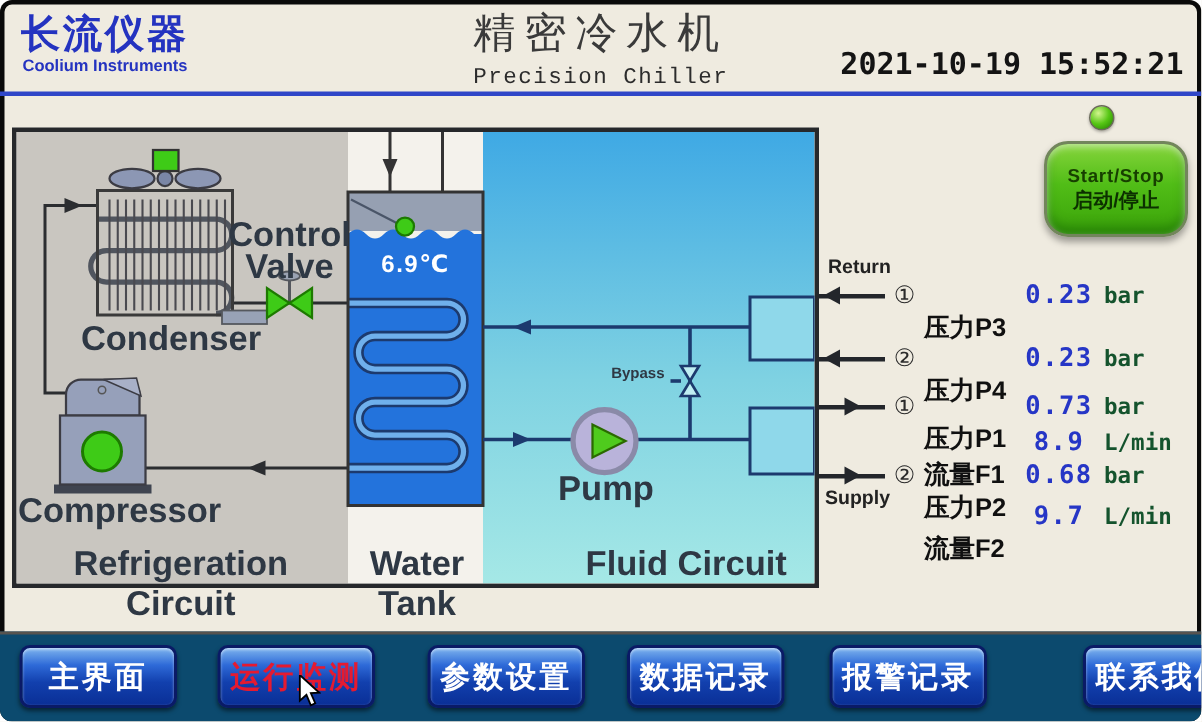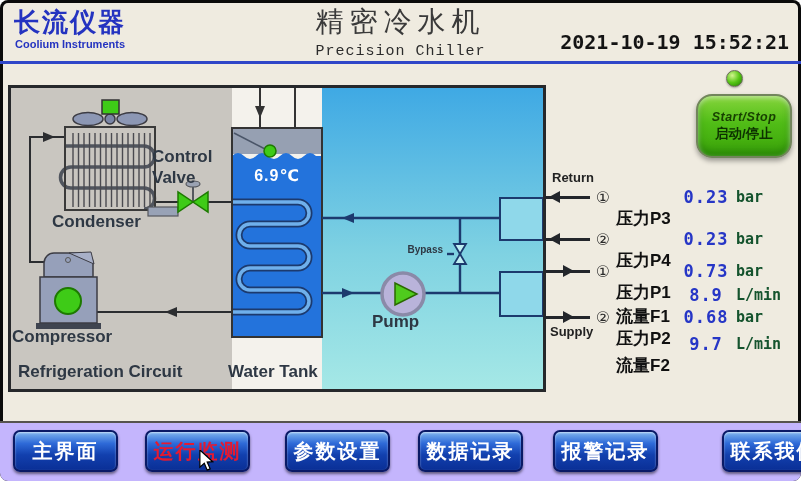--- a/index.html
+++ b/index.html
@@ -15,21 +15,21 @@
   .logo-cn{left:14px;top:5px;font-size:26px;font-weight:bold;color:var(--brand_blue,#2433c0);letter-spacing:2px;}
   .logo-en{left:15px;top:38px;font-size:11px;font-weight:bold;color:var(--brand_blue,#2433c0);}
   .title-wrap{left:50%;top:3px;transform:translateX(-50%);text-align:center;}
   .title-cn{font-size:28px;color:#3a3a3a;font-family:"Liberation Serif","DejaVu Serif",serif;letter-spacing:6px;}
   .title-en{font-size:15px;color:#2c2c2c;font-family:"Liberation Mono","DejaVu Sans Mono",monospace;letter-spacing:1px;margin-top:2px;}
   .clock{right:12px;top:30px;font-size:20px;font-weight:bold;color:#141414;font-family:"DejaVu Sans Mono","Liberation Mono",monospace;}
   .divider{left:0;top:61px;width:801px;height:3px;background:#2f46c8;}
   
   .diagram{left:8px;top:85px;width:532px;height:301px;border:3px solid #26282b;background:#f4f2ec;}
   .diagram svg{position:absolute;left:0;top:0;}
-  .dlabel{color:#2e3844;font-weight:600;font-size:17px;}
+  .dlabel{color:#2e3844;font-weight:600;text-align:center;font-size:23px;}
   .lbl-condenser{left:52px;top:212px;width:124px;}
   .lbl-compressor{left:12px;top:327px;width:116px;}
   .lbl-cvalve{left:152px;top:146px;width:82px;line-height:21px;}
   .lbl-pump{left:372px;top:312px;width:64px;}
   .lbl-bypass{left:393px;top:244px;width:50px;text-align:right;font-size:10px;}
   .lbl-refrig{left:18px;top:362px;width:205px;}
   .lbl-wtank{left:228px;top:362px;width:100px;}
   .lbl-fluid{left:385px;top:362px;width:145px;}
   .tank-temp{left:244px;top:166px;width:66px;text-align:center;font-size:16px;font-weight:bold;color:#fff;letter-spacing:1px;}
   
@@ -48,24 +48,24 @@
   .r-unit{margin-left:4px;font-size:15px;font-weight:bold;color:#14532d;font-family:"DejaVu Sans Mono","Liberation Mono",monospace;}
   
   .led{left:726px;top:70px;width:15px;height:15px;border-radius:50%;
     background:radial-gradient(circle at 35% 30%,#d2f58e,#56c614 50%,#1f7a00);
     border:1px solid #6a6a5a;box-shadow:0 1px 2px rgba(0,0,0,.3);}
   .start-btn{left:696px;top:94px;width:92px;height:60px;border-radius:16px;cursor:pointer;
     background:linear-gradient(180deg,#86d53c 0%,#51bd17 45%,#3aa309 100%);
     border:2px solid #72855c;
     box-shadow:0 3px 5px rgba(0,0,0,.35), inset 0 2px 5px rgba(255,255,255,.5), inset 0 -5px 8px rgba(0,70,0,.35);
     display:flex;flex-direction:column;align-items:center;justify-content:center;}
-  .ss-en{font-size:12.5px;font-weight:bold;color:#173f00;letter-spacing:.5px;font-style:italic;}
+  .ss-en{font-size:12.5px;font-weight:bold;color:#173f00;letter-spacing:.5px;}
   .ss-cn{font-size:13.5px;font-weight:bold;color:#0c3000;margin-top:1px;}
   
-  .navbar{left:0;top:421px;width:801px;height:60px;background:#c4b5fd;border-top:2px solid #56534f;box-sizing:border-box;padding-left:12px;}
+  .navbar{left:0;top:421px;width:801px;height:60px;background:#0c4a6e;border-top:2px solid #56534f;box-sizing:border-box;padding-left:12px;}
   .nav-btn{position:absolute;top:7px;width:105px;height:42px;border-radius:7px;cursor:pointer;
     background:linear-gradient(180deg,#7db4ee 0%,#2e6ad8 30%,#1240ae 60%,#0a2f96 100%);
     border:2px solid #0a1a66;box-sizing:border-box;
     box-shadow:0 2px 3px rgba(0,0,0,.5), inset 0 1px 2px rgba(255,255,255,.55);
     color:#fff;font-size:20px;font-weight:bold;letter-spacing:2px;
     display:flex;align-items:center;justify-content:center;}
   .nav-btn.active{color:var(--active_red,#e51a30);}
   .cursor{left:198px;top:450px;}
 </style>
 </head>
@@ -175,20 +175,21 @@
     </svg>
   </div>
 
   <div class="abs dlabel lbl-condenser">Condenser</div>
   <div class="abs dlabel lbl-compressor">Compressor</div>
   <div class="abs dlabel lbl-cvalve">Control Valve</div>
   <div class="abs dlabel lbl-pump">Pump</div>
   <div class="abs dlabel lbl-bypass">Bypass</div>
   <div class="abs dlabel lbl-refrig">Refrigeration Circuit</div>
   <div class="abs dlabel lbl-wtank">Water Tank</div>
+  <div class="abs dlabel lbl-fluid">Fluid Circuit</div>
   <div class="abs tank-temp">6.9℃</div>
 
   <div class="abs flow-tag tag-return">Return</div>
   <div class="abs flow-tag tag-supply">Supply</div>
 
   <div class="abs rrow" style="top:185px">
     <div class="stub left"></div>
     <div class="r-idx">①</div>
     <div class="r-label">压力P3</div>
     <div class="r-value">0.23</div>

